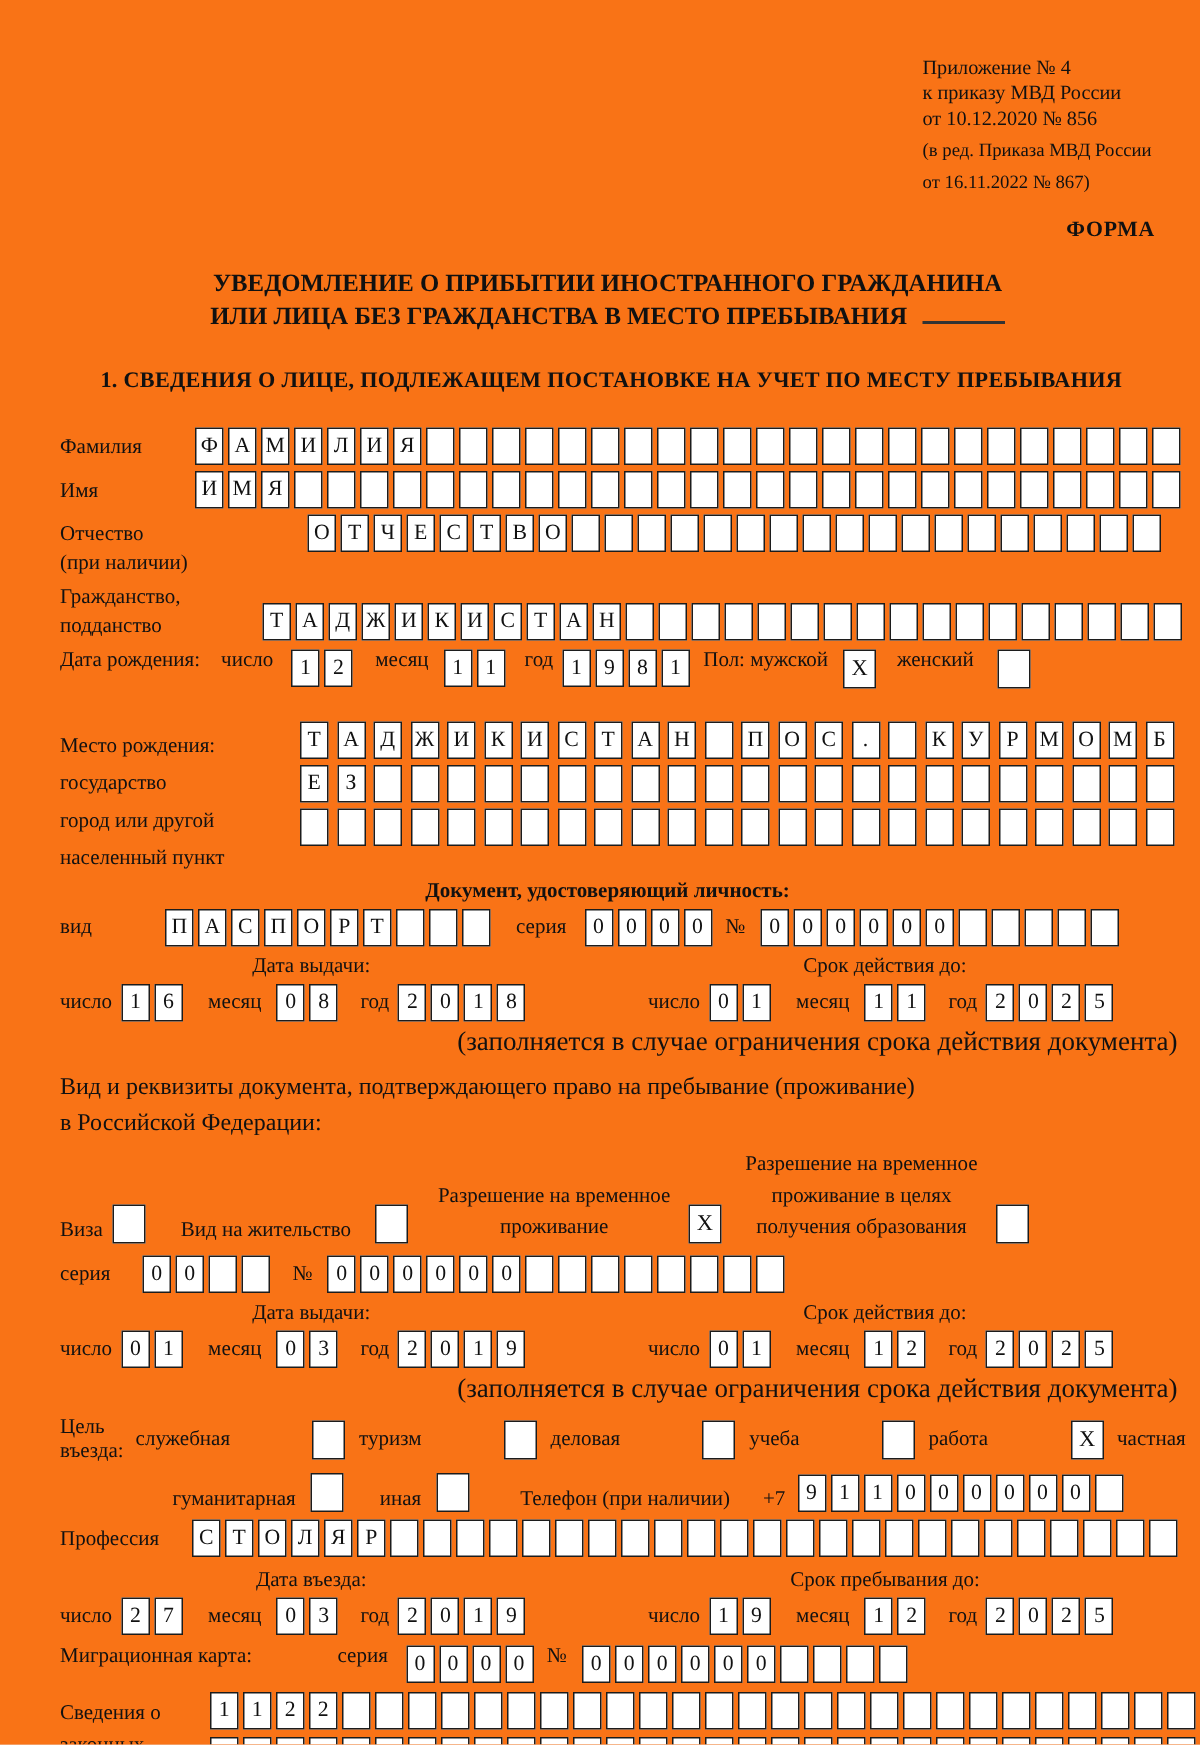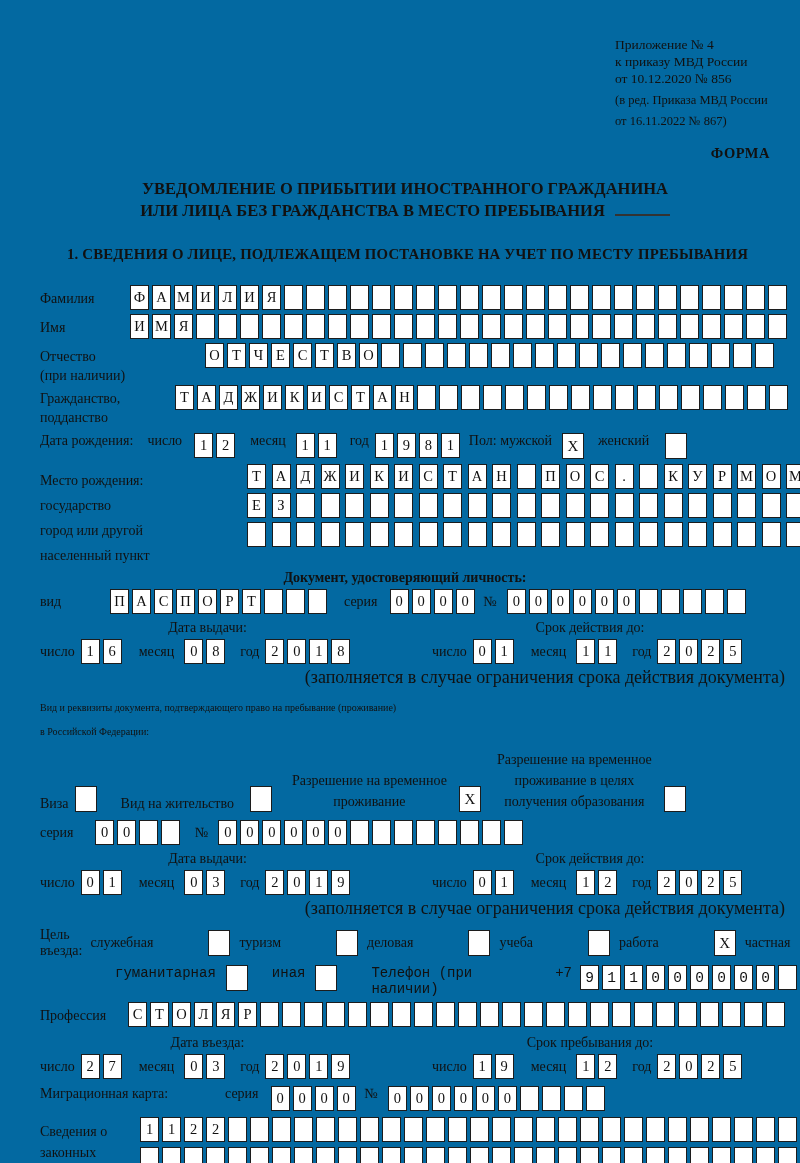--- a/index.html
+++ b/index.html
@@ -1,18 +1,18 @@
 <!DOCTYPE html>
 <html><head>
 <meta charset="utf-8">
 <style>
   * { box-sizing: border-box; margin: 0; padding: 0; }
   body { background: #e8e8e8; font-family: "Liberation Serif", serif; color: #111; }
   .page {
-    width: 800px; height: 1163px; background: #0369a1; margin: 0 auto;
+    width: 800px; height: 1163px; background: #f97316; margin: 0 auto;
     padding: 36px 0 0 40px; position: relative; overflow: hidden;
   }
   
   .hdr { margin-left: 575px; width: 210px; font-size: 13.5px; line-height: 17px; }
   .hdr .sub { margin-top: 5px; font-size: 12.5px; line-height: 16px; }
   .forma { width: 730px; text-align: right; padding-right: 0px; font-weight: bold; font-size: 14.5px; margin-top: 16px; letter-spacing: 0.5px; }
   .title { width: 730px; text-align: center; font-weight: bold; font-size: 16.5px; line-height: 22px; margin-top: 16px; }
   .blank { display: inline-block; width: 55px; border-bottom: 2px solid #333; height: 14px; margin-left: 10px; }
   .sect { width: 735px; text-align: center; font-weight: bold; font-size: 14.8px; margin-top: 24px; letter-spacing: 0.2px; }
 
@@ -40,21 +40,21 @@
   .gap4 > * { margin-bottom: 4px; }
 
   .center-head { text-align: center; width: 730px; font-weight: bold; font-size: 14px; margin-top: 6px; }
   .dheads { display: flex; font-size: 14px; margin-top: 6px; }
   .dh1 { width: 335px; text-align: center; }
   .dh2 { width: 320px; text-align: center; margin-left: 55px; }
   .drow { display: flex; align-items: center; margin-top: 3px; font-size: 14px; }
   .dg1 { display: flex; align-items: center; width: 392px; }
   .dg2 { display: flex; align-items: center; }
   .note { font-size: 18px; margin-top: 3px; width: 745px; text-align: right; }
-  .intro { font-size: 10px; line-height: 24px; margin-top: 8px; }
+  .intro { font-size: 16px; line-height: 24px; margin-top: 8px; }
   .pt { display: flex; align-items: flex-end; margin-top: 2px; font-size: 14px; }
   .ptlab { text-align: center; line-height: 21px; padding-top: 3px; }
   .pair { display: flex; align-items: center; margin-right: 9px; gap: 48px; }
   .pair .plab { margin-right: 7px; }
   .vtop { padding-top: 3px; }
 </style>
 </head>
 <body>
 
 <div class="page">
@@ -178,21 +178,21 @@
         <span class="cell"></span>
         <span class="cell"></span>
         <span class="cell"></span>
         <span class="cell"></span>
         <span class="cell"></span>
         <span class="cell"></span>
         <span class="cell"></span>
       </span>
   </div>
 
-  <div class="frow" style="margin-top:0;">
+  <div class="frow" style="margin-top:0;align-items:flex-end;">
     <span class="lab w135 stack">
       <span>Гражданство,</span>
       <span>подданство</span>
     </span>
     <span class="cellrow">
         <span class="cell">Т</span>
         <span class="cell">А</span>
         <span class="cell">Д</span>
         <span class="cell">Ж</span>
         <span class="cell">И</span>
@@ -240,21 +240,21 @@
         <span class="cell">9</span>
         <span class="cell">8</span>
         <span class="cell">1</span>
       </span>
     <span class="ml6">Пол: мужской</span>
     <span class="box ml10">X</span>
     <span class="ml14">женский</span>
     <span class="box ml16"></span>
   </div>
 
-  <div class="frow" style="margin-top:5px;gap:47px;">
+  <div class="frow" style="margin-top:22px;">
     <span class="lab w160 stack" style="line-height:25px;">
       <span>Место рождения:</span>
       <span>государство</span>
       <span>город или другой</span>
       <span>населенный пункт</span>
     </span>
     <span class="stack gap4">
       <span class="cellrow wide">
           <span class="cell">Т</span>
           <span class="cell">А</span>
@@ -542,21 +542,21 @@
     <span class="pair">
         <span class="plab">частная</span>
         <span class="box"></span>
       </span>
     <span class="pair">
         <span class="plab">деловая</span>
         <span class="box"></span>
       </span>
   </div>
 
-  <div class="frow" style="align-items:flex-start; margin-top:6px; padding-left:75px;font-family:Liberation Mono, monospace;">
+  <div class="frow" style="align-items:flex-end; margin-top:6px; padding-left:75px;">
     <span class="mr10">гуманитарная</span>
     <span class="box"></span>
     <span class="ml24 mr10">иная</span>
     <span class="box"></span>
     <span style="margin-left:34px;">Телефон (при наличии)</span>
     <span style="margin-left:22px; margin-right:8px;">+7</span>
     <span class="cellrow">
         <span class="cell">9</span>
         <span class="cell">1</span>
         <span class="cell">1</span>

